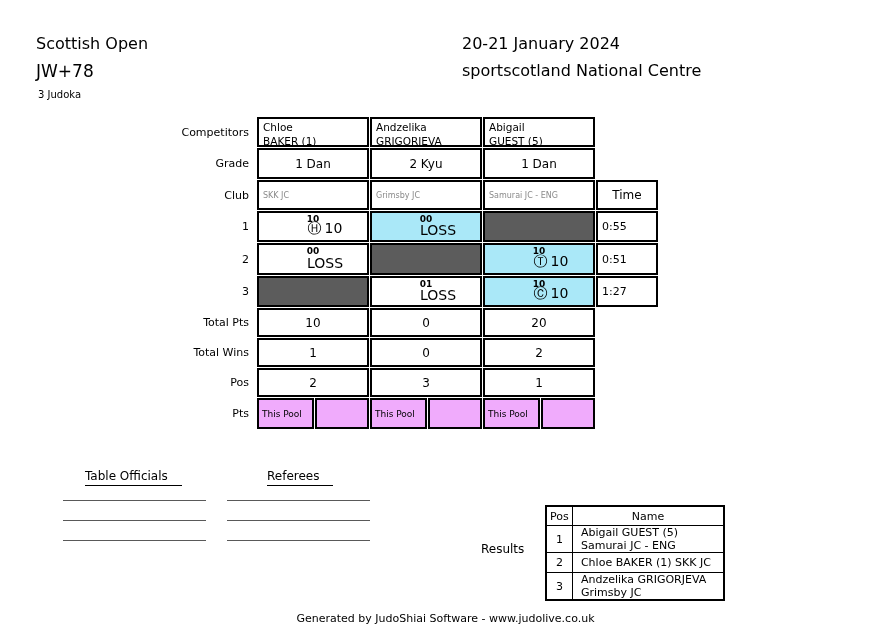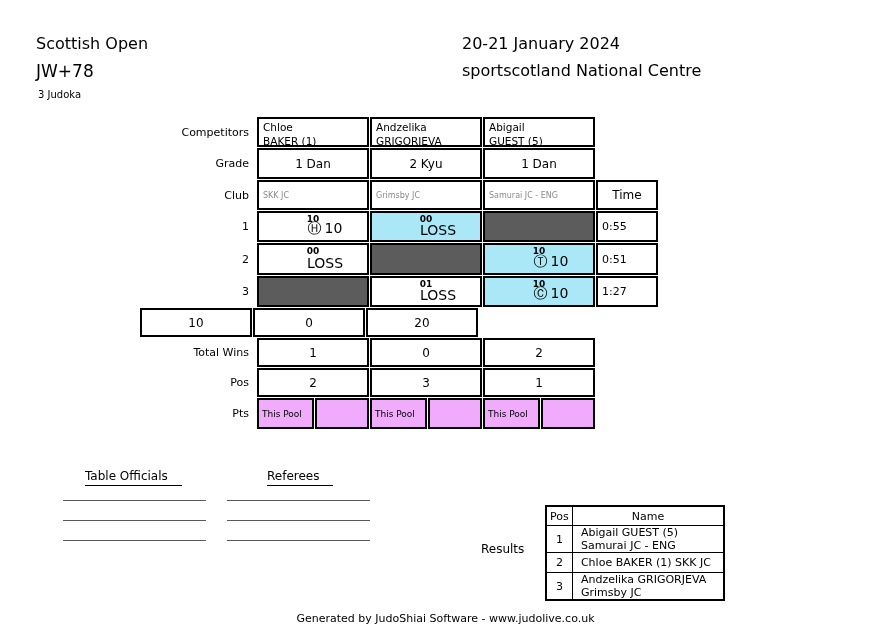--- a/index.html
+++ b/index.html
@@ -161,20 +161,21 @@
         <div class="mn">LOSS</div>
       </div>
       <div class="c w h31 mc blue">
         <div class="sm">10</div>
         <div class="mn"><span class="mk">Ⓒ</span><span>10</span></div>
       </div>
       <div class="c tc h31 timec">1:27</div>
     </div>
 
     <div class="prow">
+      <div class="rl h29">Total Pts</div>
       <div class="c w h29 ctr">10</div>
       <div class="c w h29 ctr">0</div>
       <div class="c w h29 ctr">20</div>
     </div>
 
     <div class="prow">
       <div class="rl h29">Total Wins</div>
       <div class="c w h29 ctr">1</div>
       <div class="c w h29 ctr">0</div>
       <div class="c w h29 ctr">2</div>

